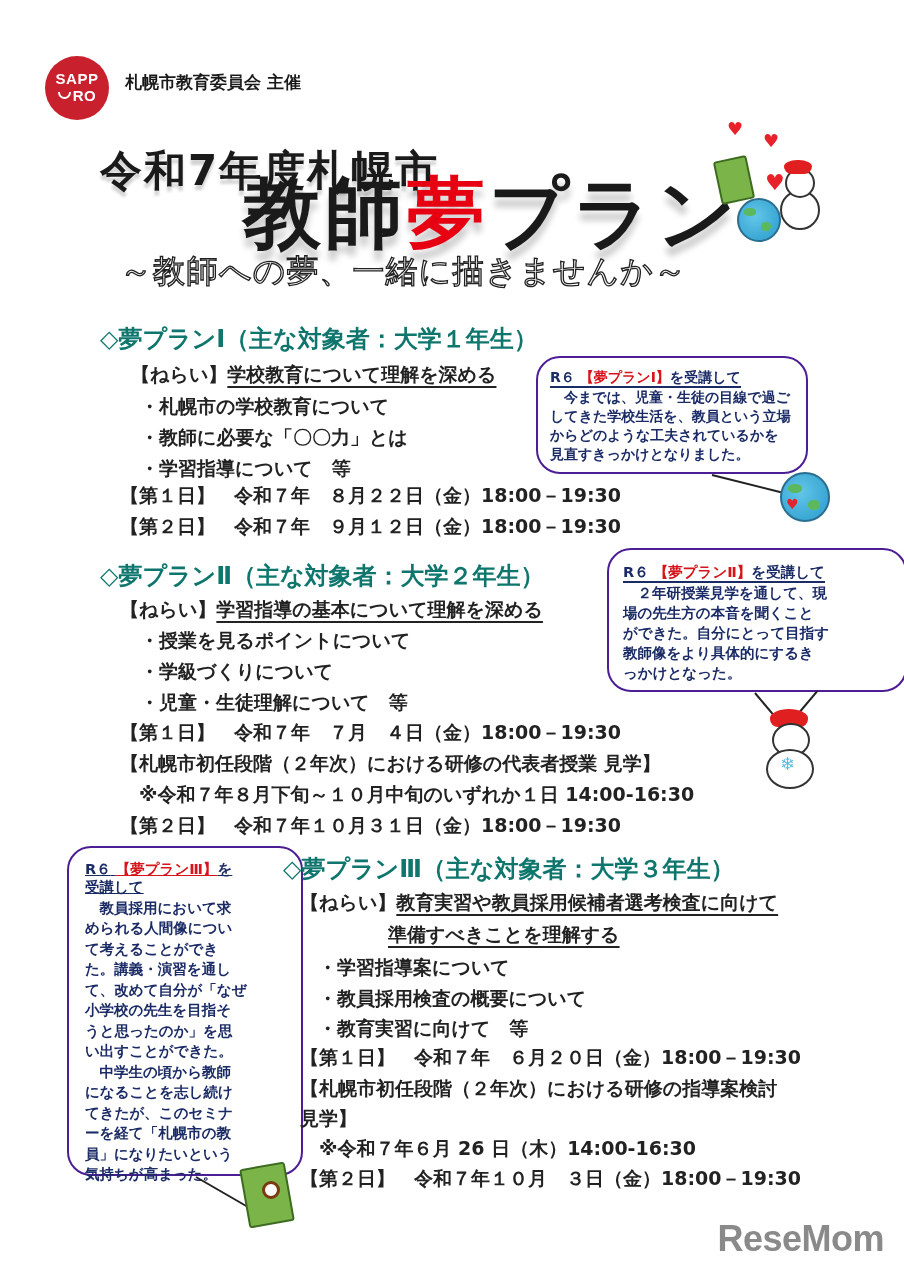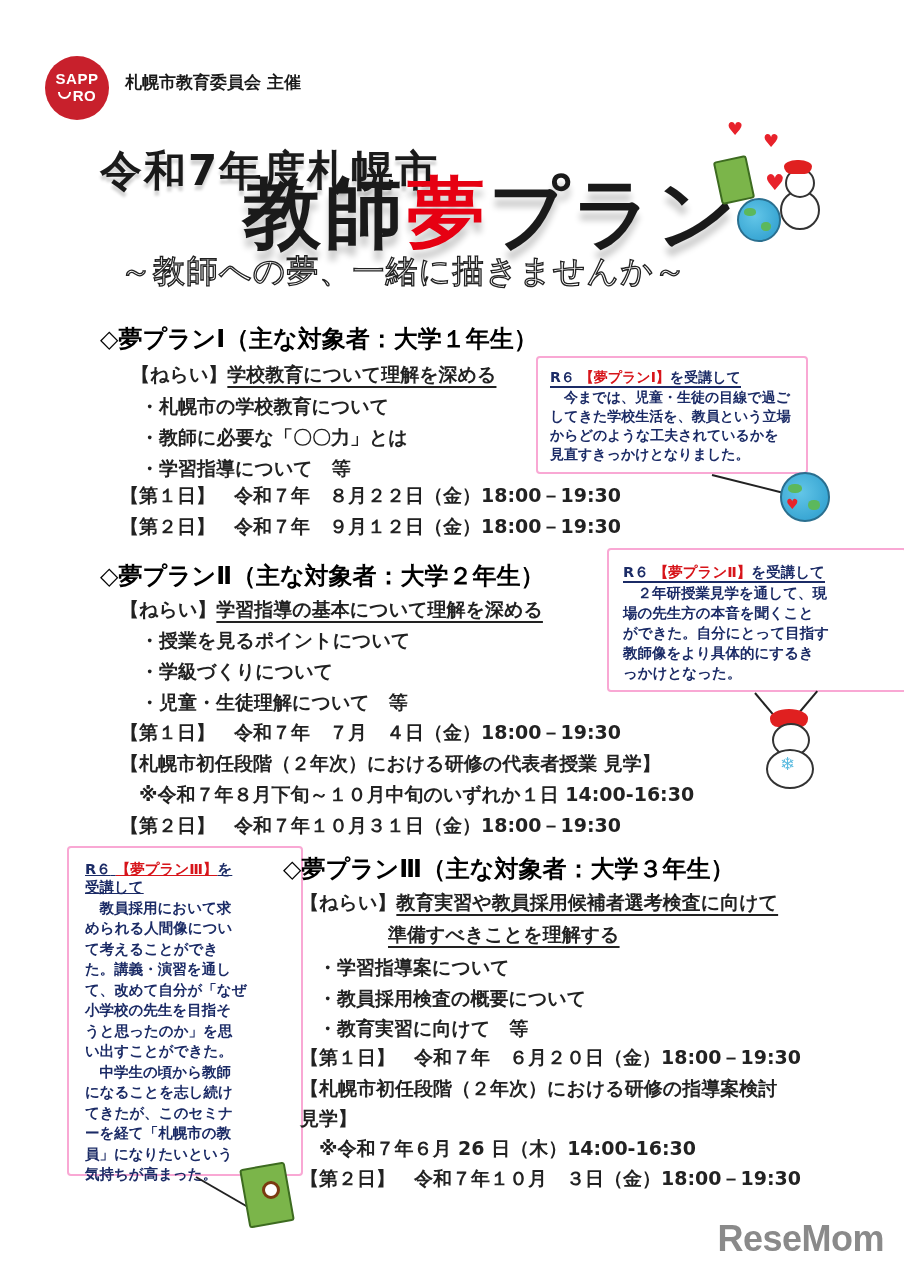--- a/index.html
+++ b/index.html
@@ -14,25 +14,25 @@
           border-radius:0 0 9px 9px; margin-right:2px; vertical-align:2px; }
   .organizer { left:125px; top:71px; font-size:17px; font-weight:bold; }
   .year-title { left:100px; top:103px; font-size:42px; font-weight:bold; letter-spacing:2px;
           text-shadow:0 5px 3px rgba(0,0,0,0.18);margin-top:40px; }
   .main-title { left:243px; top:162px; font-size:78px; font-weight:bold; letter-spacing:4px;
           text-shadow:0 10px 6px rgba(0,0,0,0.2); }
   .main-title .red { color:#e60012; }
   .subtitle { left:120px; top:250px; font-size:32px; color:#fff; letter-spacing:1px;
           -webkit-text-stroke:1.3px #222; font-weight:normal; }
   
-  .plan-head { font-size:24px; font-weight:bold; color:#000000; white-space:nowrap; }
+  .plan-head { font-size:24px; font-weight:bold; color:#0f766e; white-space:nowrap; }
   .txt { font-size:19px; font-weight:bold; white-space:nowrap; color:#222; }
   .ul { text-decoration:underline; text-underline-offset:5px; text-decoration-thickness:2px; }
   
-  .bubble { border:2px solid #f9a8d4; border-radius:4px; background:#fff; box-sizing:border-box;
+  .bubble { border:2px solid #4c1d95; border-radius:24px; background:#fff; box-sizing:border-box;
           color:#1b2b66; font-weight:bold; font-size:14px; line-height:19px; }
   .bubble .bh { border-bottom:2px solid #1b2b66; display:inline-block; line-height:18px; }
   .bubble .bh .red { color:#d7141a; }
   .bubble p { margin:0; white-space:pre-line; }
   .tail { position:absolute; height:2px; background:#222; transform-origin:0 50%; }
   
   .globe { border-radius:50%; background:radial-gradient(circle at 40% 40%, #63c6e8 0%, #3aa7d4 70%);
           border:2px solid #2a6f8f; }
   .land { position:absolute; background:#5cb85c; border-radius:45%; }
   .heart { position:absolute; color:#e8222b; }

